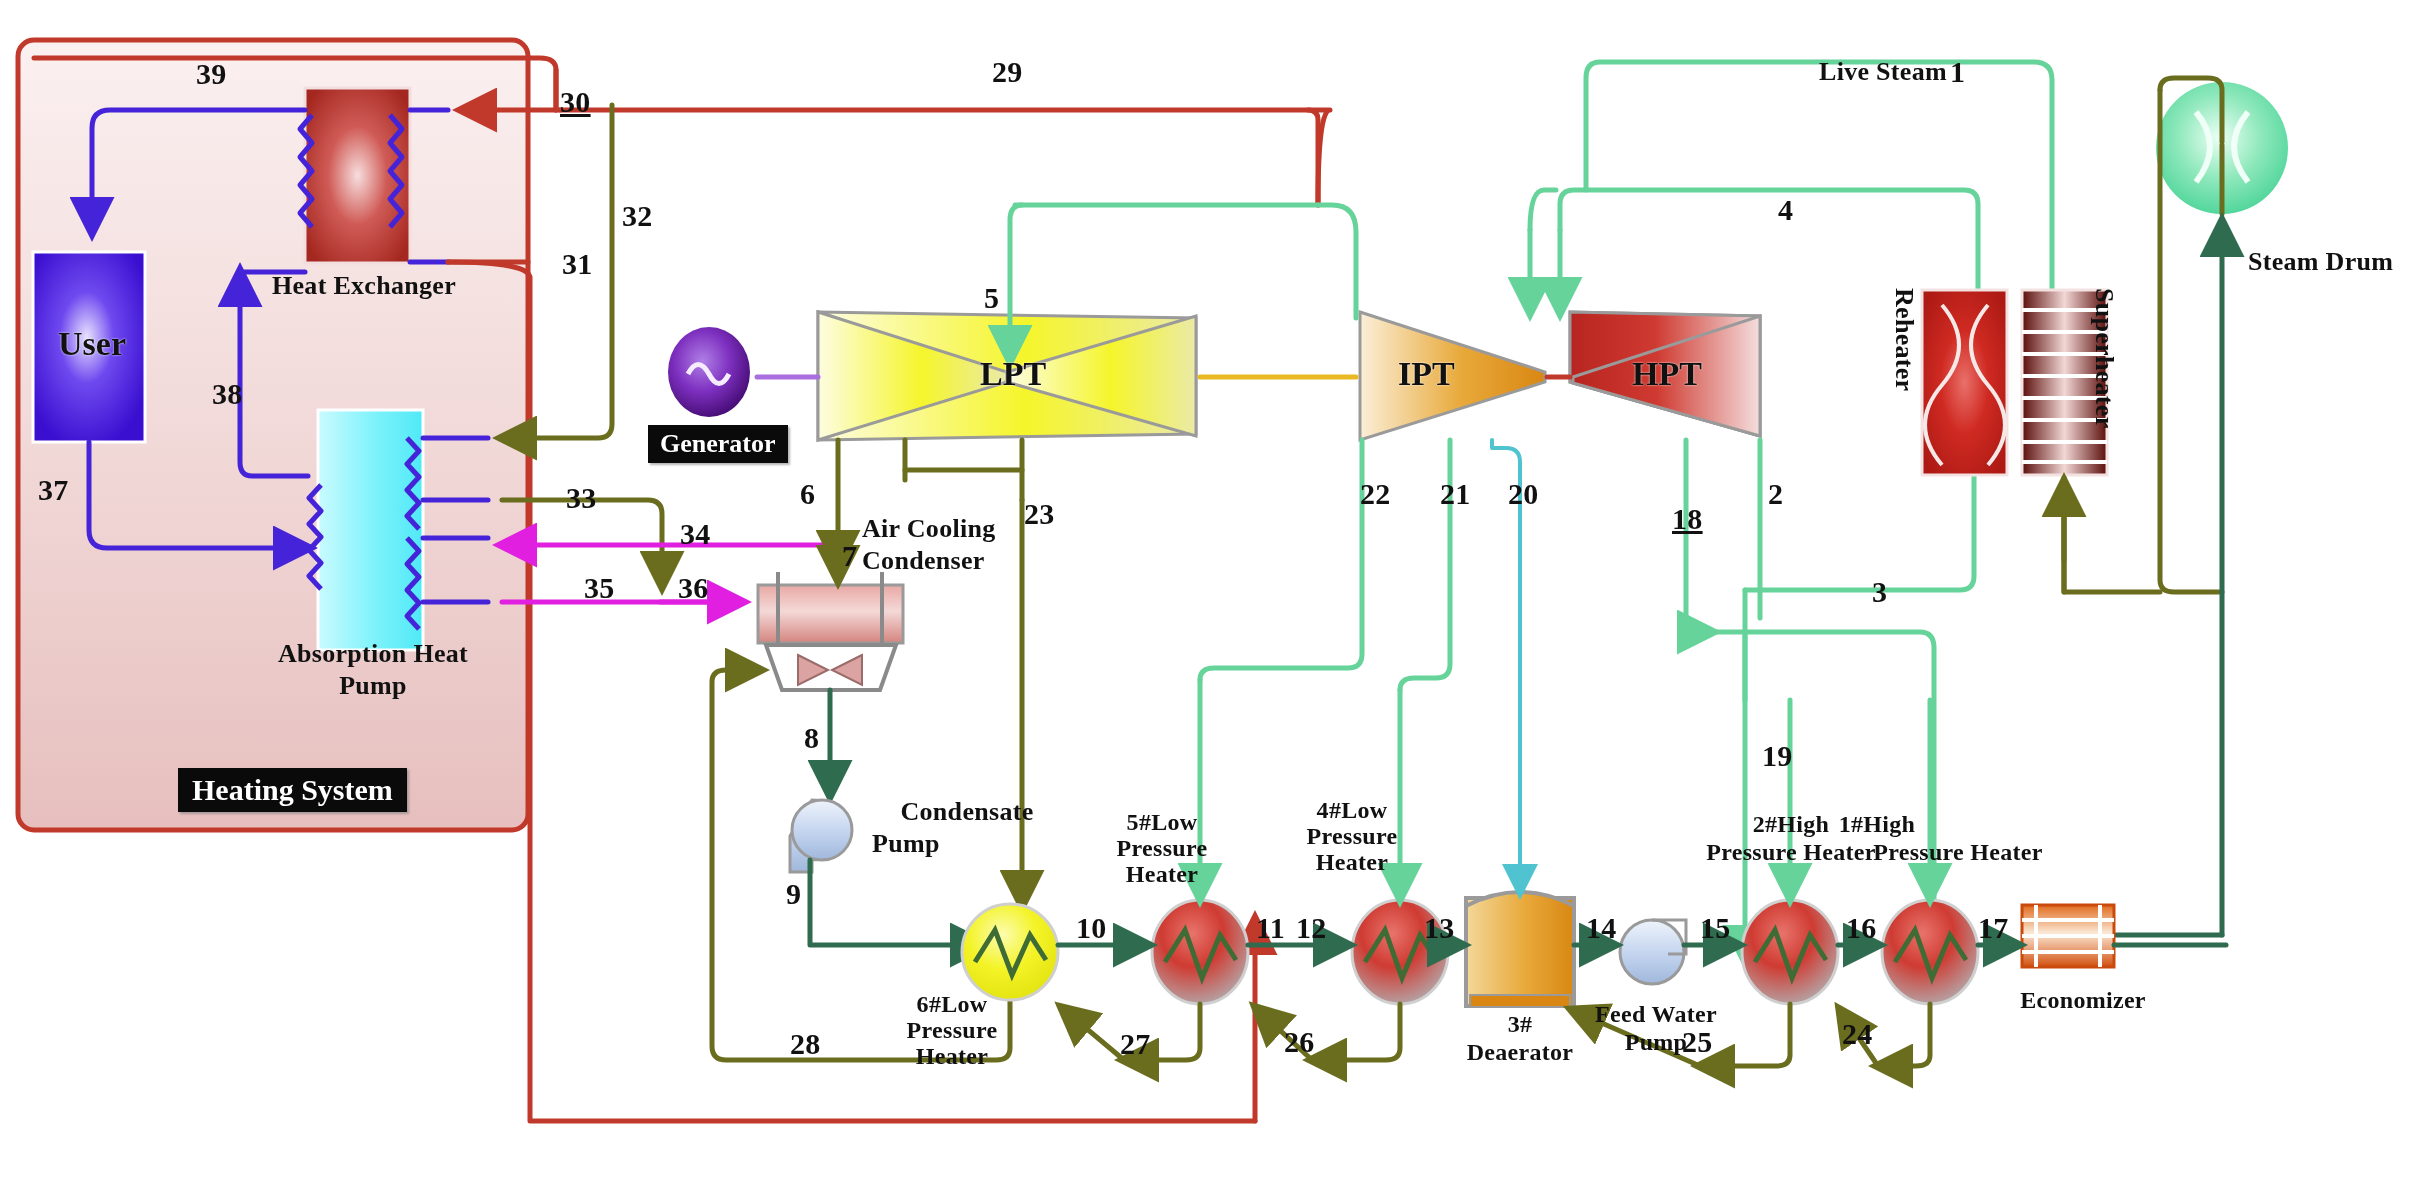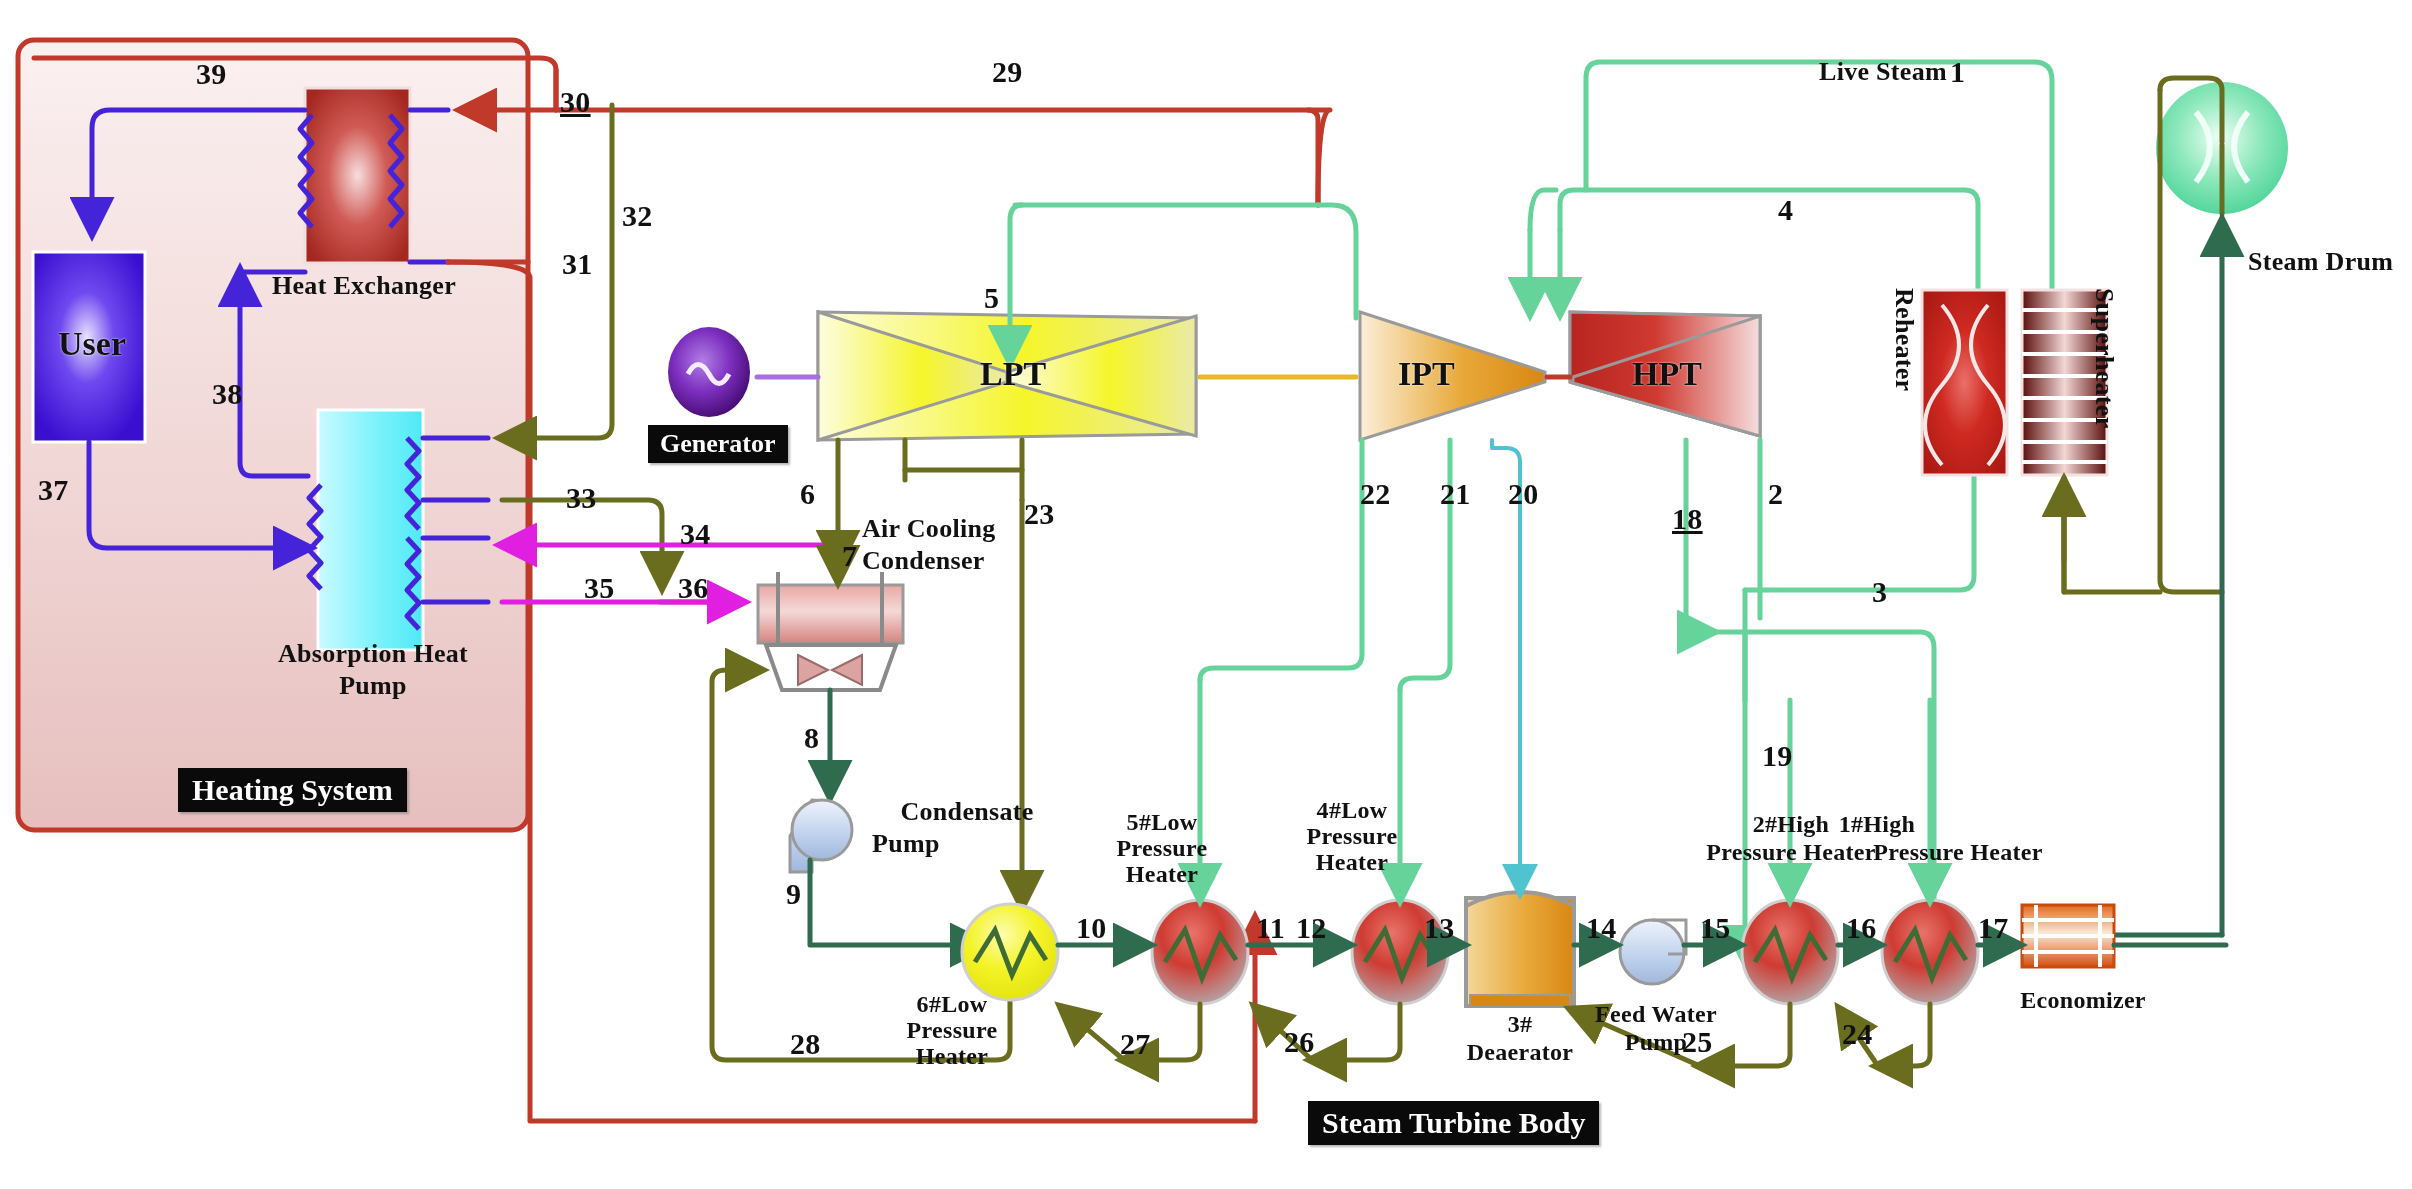--- a/index.html
+++ b/index.html
@@ -406,21 +406,20 @@
   <path class="po" d="M1312,1060 L1256,1008" marker-end="url(#aOlive)"></path>
   <path class="po" d="M1790,1004 L1790,1055 Q1790,1066 1776,1066 L1700,1066" marker-end="url(#aOlive)"></path>
   <path class="po" d="M1700,1066 L1572,1010" marker-end="url(#aOlive)"></path>
   <path class="po" d="M1930,1004 L1930,1055 Q1930,1066 1916,1066 L1878,1066" marker-end="url(#aOlive)"></path>
   <path class="po" d="M1878,1066 L1840,1010" marker-end="url(#aOlive)"></path>
 
   <path class="pd" d="M2114,945 L2226,945"></path>
 </svg>
 
 <div class="boxlbl" style="left:178px;top:768px;">Heating System</div>
-<div class="boxlbl" style="left:1308px;top:1101px;">Steam Turbine Body</div>
 <div class="boxlbl small" style="left:648px;top:425px;">Generator</div>
 
 <div class="lbl cap" style="left:272px;top:272px;width:180px;">Heat Exchanger</div>
 <div class="eqlbl" style="left:58px;top:325px;">User</div>
 <div class="lbl cap" style="left:258px;top:640px;width:230px;">Absorption Heat</div>
 <div class="lbl cap" style="left:258px;top:672px;width:230px;">Pump</div>
 
 <div class="eqlbl" style="left:980px;top:355px;">LPT</div>
 <div class="eqlbl" style="left:1398px;top:355px;">IPT</div>
 <div class="eqlbl" style="left:1632px;top:355px;">HPT</div>

